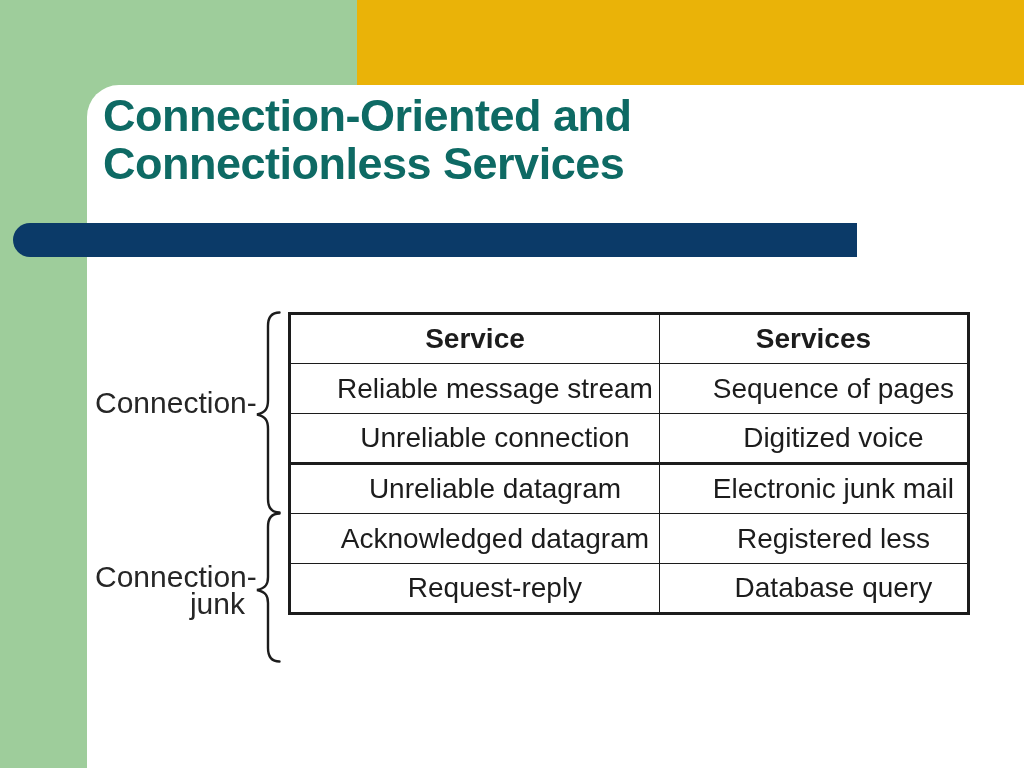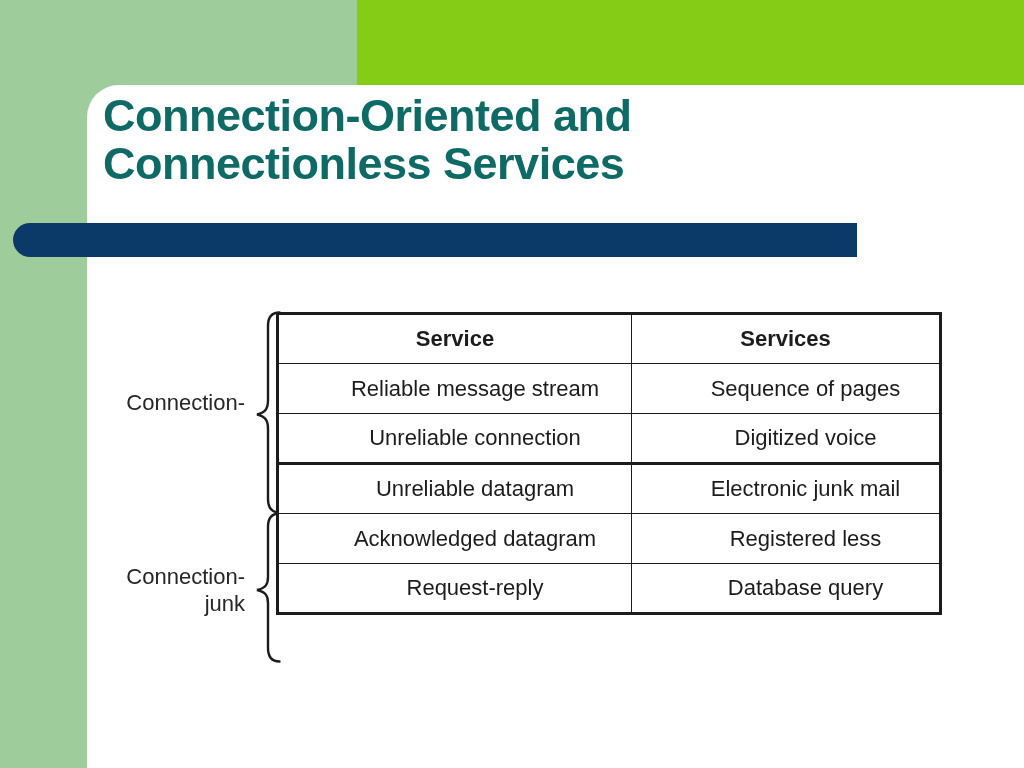--- a/index.html
+++ b/index.html
@@ -1,20 +1,20 @@
 <!DOCTYPE html>
 <html style="--color-green: #9ecd9b; --color-teal: #0e6a64; --color-navy: #0b3a68; --color-ink: #1c1c1c;"><head>
 <meta charset="utf-8">
 <style>
   html, body { margin: 0; padding: 0; background: #ffffff; }
   .slide {
     position: relative;
     width: 1024px;
     height: 768px;
-    background: #84cc16;
+    background: #eab308;
     overflow: hidden;
     font-family: "Liberation Sans", sans-serif;
     text-decoration: underline;
   }
   .green-top {
     position: absolute; left: 0; top: 0;
     width: 357px; height: 132px;
     background: var(--color-green, #9ecd9b);
   }
   .green-left {
@@ -43,31 +43,31 @@
   .braces { position: absolute; left: 0; top: 0; width: 1024px; height: 768px; }
   .braces path {
     fill: none;
     stroke: var(--color-ink, #1c1c1c);
     stroke-width: 2.4;
     stroke-linecap: round;
   }
   .group-label {
     position: absolute; left: 95px; width: 150px;
     text-align: right;
-    font-size: 22px; line-height: 27px;
+    font-size: 30px; line-height: 27px;
     color: #262626;
   }
   .group-label span { display: block; }
   .label-oriented { top: 389px; }
   .label-less { top: 563px; }
   .svc-table {
-    position: absolute; left: 276px; top: 312px;
+    position: absolute; left: 288px; top: 312px;
     border-collapse: collapse; table-layout: fixed;
     background: #ffffff;
-    font-size: 22px; color: var(--color-ink, #1c1c1c);
+    font-size: 28px; color: var(--color-ink, #1c1c1c);
     border: 3px solid var(--color-ink, #1c1c1c);
   }
   .col-service { width: 354px; }
   .col-example { width: 309px; }
   .svc-table th, .svc-table td {
     height: 50px; box-sizing: border-box;
     border: 1.6px solid var(--color-ink, #1c1c1c);
     vertical-align: middle;
     overflow: hidden; white-space: nowrap;
   }

